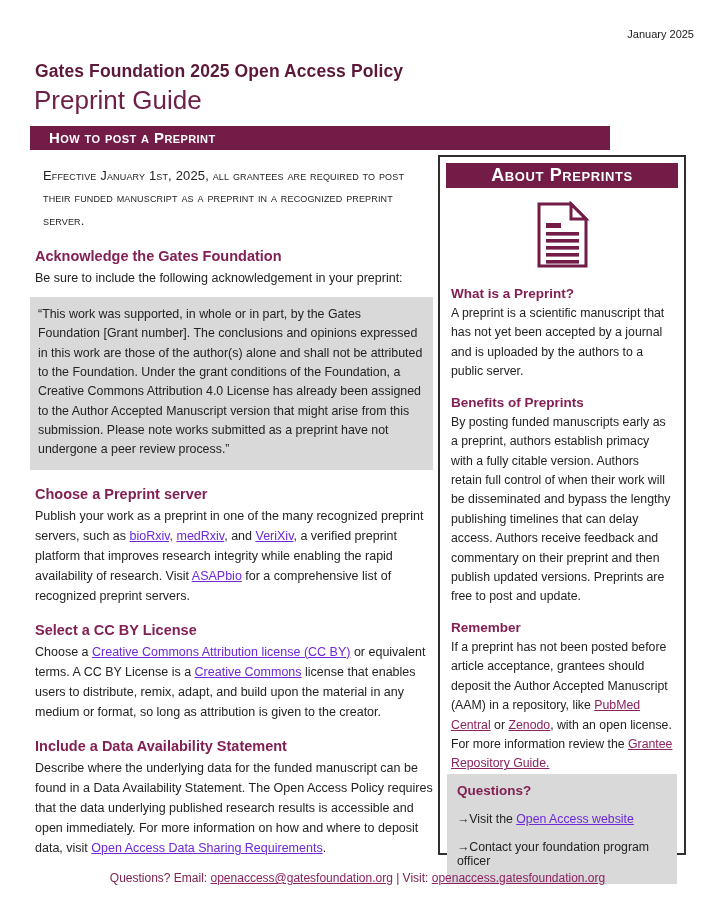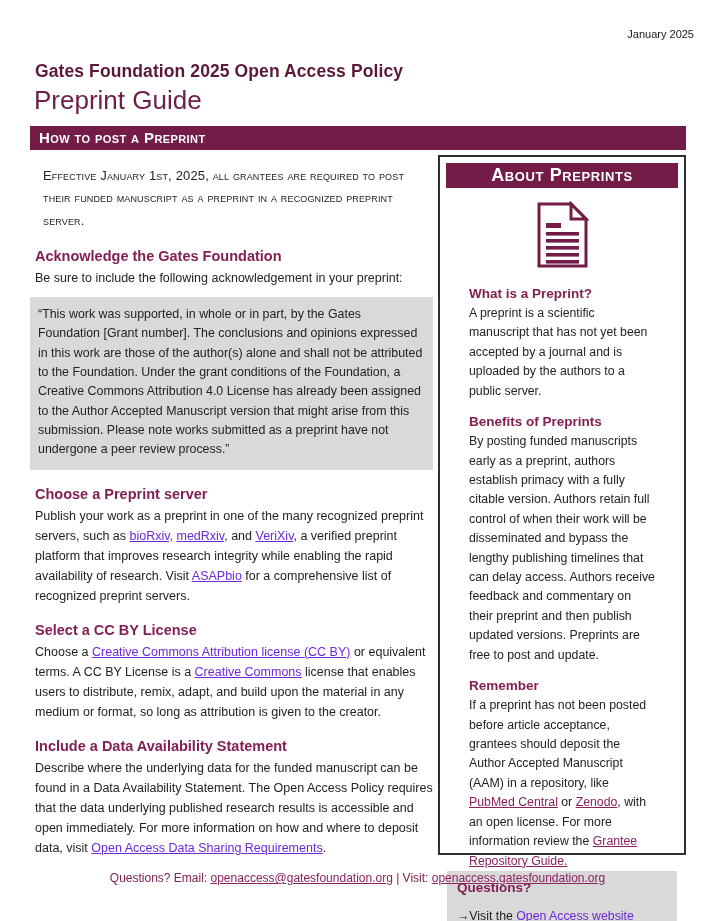--- a/index.html
+++ b/index.html
@@ -1,40 +1,40 @@
 <!DOCTYPE html>
 <html><head>
 <meta charset="utf-8">
 <style>
   html,body{margin:0;padding:0;background:#ffffff;}
   .page{position:relative;width:715px;height:921px;background:#ffffff;overflow:hidden;
         font-family:"Liberation Sans",sans-serif;color:#232323;}
   .date{position:absolute;top:28px;right:21px;font-size:11px;color:#1a1a1a;}
   .doc-title{position:absolute;top:61px;left:35px;font-size:17.5px;font-weight:700;color:#5c1838;letter-spacing:.1px;}
   .doc-subtitle{position:absolute;top:85px;left:34px;font-size:26px;font-weight:400;color:#6e2148;}
-  .banner{position:absolute;top:126px;left:30px;width:656px;height:24px;background:#721c47;
+  .banner{position:absolute;top:126px;left:30px;width:580px;height:24px;background:#721c47;
           color:#ffffff;font-variant:small-caps;font-weight:700;font-size:15px;line-height:24px;
-          padding-left:9px;box-sizing:border-box;letter-spacing:.4px;}
+          padding-left:19px;box-sizing:border-box;letter-spacing:.4px;}
   
   .left-col{position:absolute;top:157px;left:35px;width:398px;font-size:12.5px;}
   .intro{font-variant:small-caps;font-size:13px;line-height:1.72;letter-spacing:.15px;margin:8px;}
   .section-heading{color:#822053;font-size:14.5px;font-weight:700;margin:16px 0 4px 0;}
   .body-p{line-height:1.6;margin:0;}
   .quote-box{background:#d9d9d9;margin:9px 0 0 -5px;width:403px;box-sizing:border-box;
              padding:8px 9px 10px 8px;line-height:1.56;font-size:12.4px;}
   a{text-decoration:underline;cursor:pointer;}
   .link-teal{color:#6d28d9;}
   .link-maroon{color:#8b2360;}
   
   .sidebar{position:absolute;top:155px;left:438px;width:248px;height:700px;border:2px solid #2f2f2f;
            box-sizing:border-box;background:#ffffff;display:flex;flex-direction:column;}
   .sb-header{margin:6px 6px 0 6px;background:#721c47;color:#ffffff;text-align:center;
              font-variant:small-caps;font-weight:700;font-size:18px;height:25px;line-height:25px;letter-spacing:.6px;}
   .sb-icon{text-align:center;margin-top:13px;}
-  .sb-section{padding:0 29px;font-size:12.3px;}
+  .sb-section{padding:0 11px;font-size:12.3px;}
   .sb-heading{color:#822053;font-weight:700;font-size:13.5px;margin:13px 0 3px 0;}
   .sb-text{line-height:1.58;margin:0;}
   .questions-box{background:#d9d9d9;margin:14px 7px 7px 7px;padding:9px 10px 16px 10px;margin-top:auto;}
   .q-heading{color:#822053;font-weight:700;font-size:13.5px;margin:0;}
   .q-item{margin-top:14px;font-size:12.3px;}
   
   .footer{position:absolute;top:871px;left:0;width:715px;text-align:center;font-size:12px;color:#7b2150;}
 </style>
 </head>
 <body>

